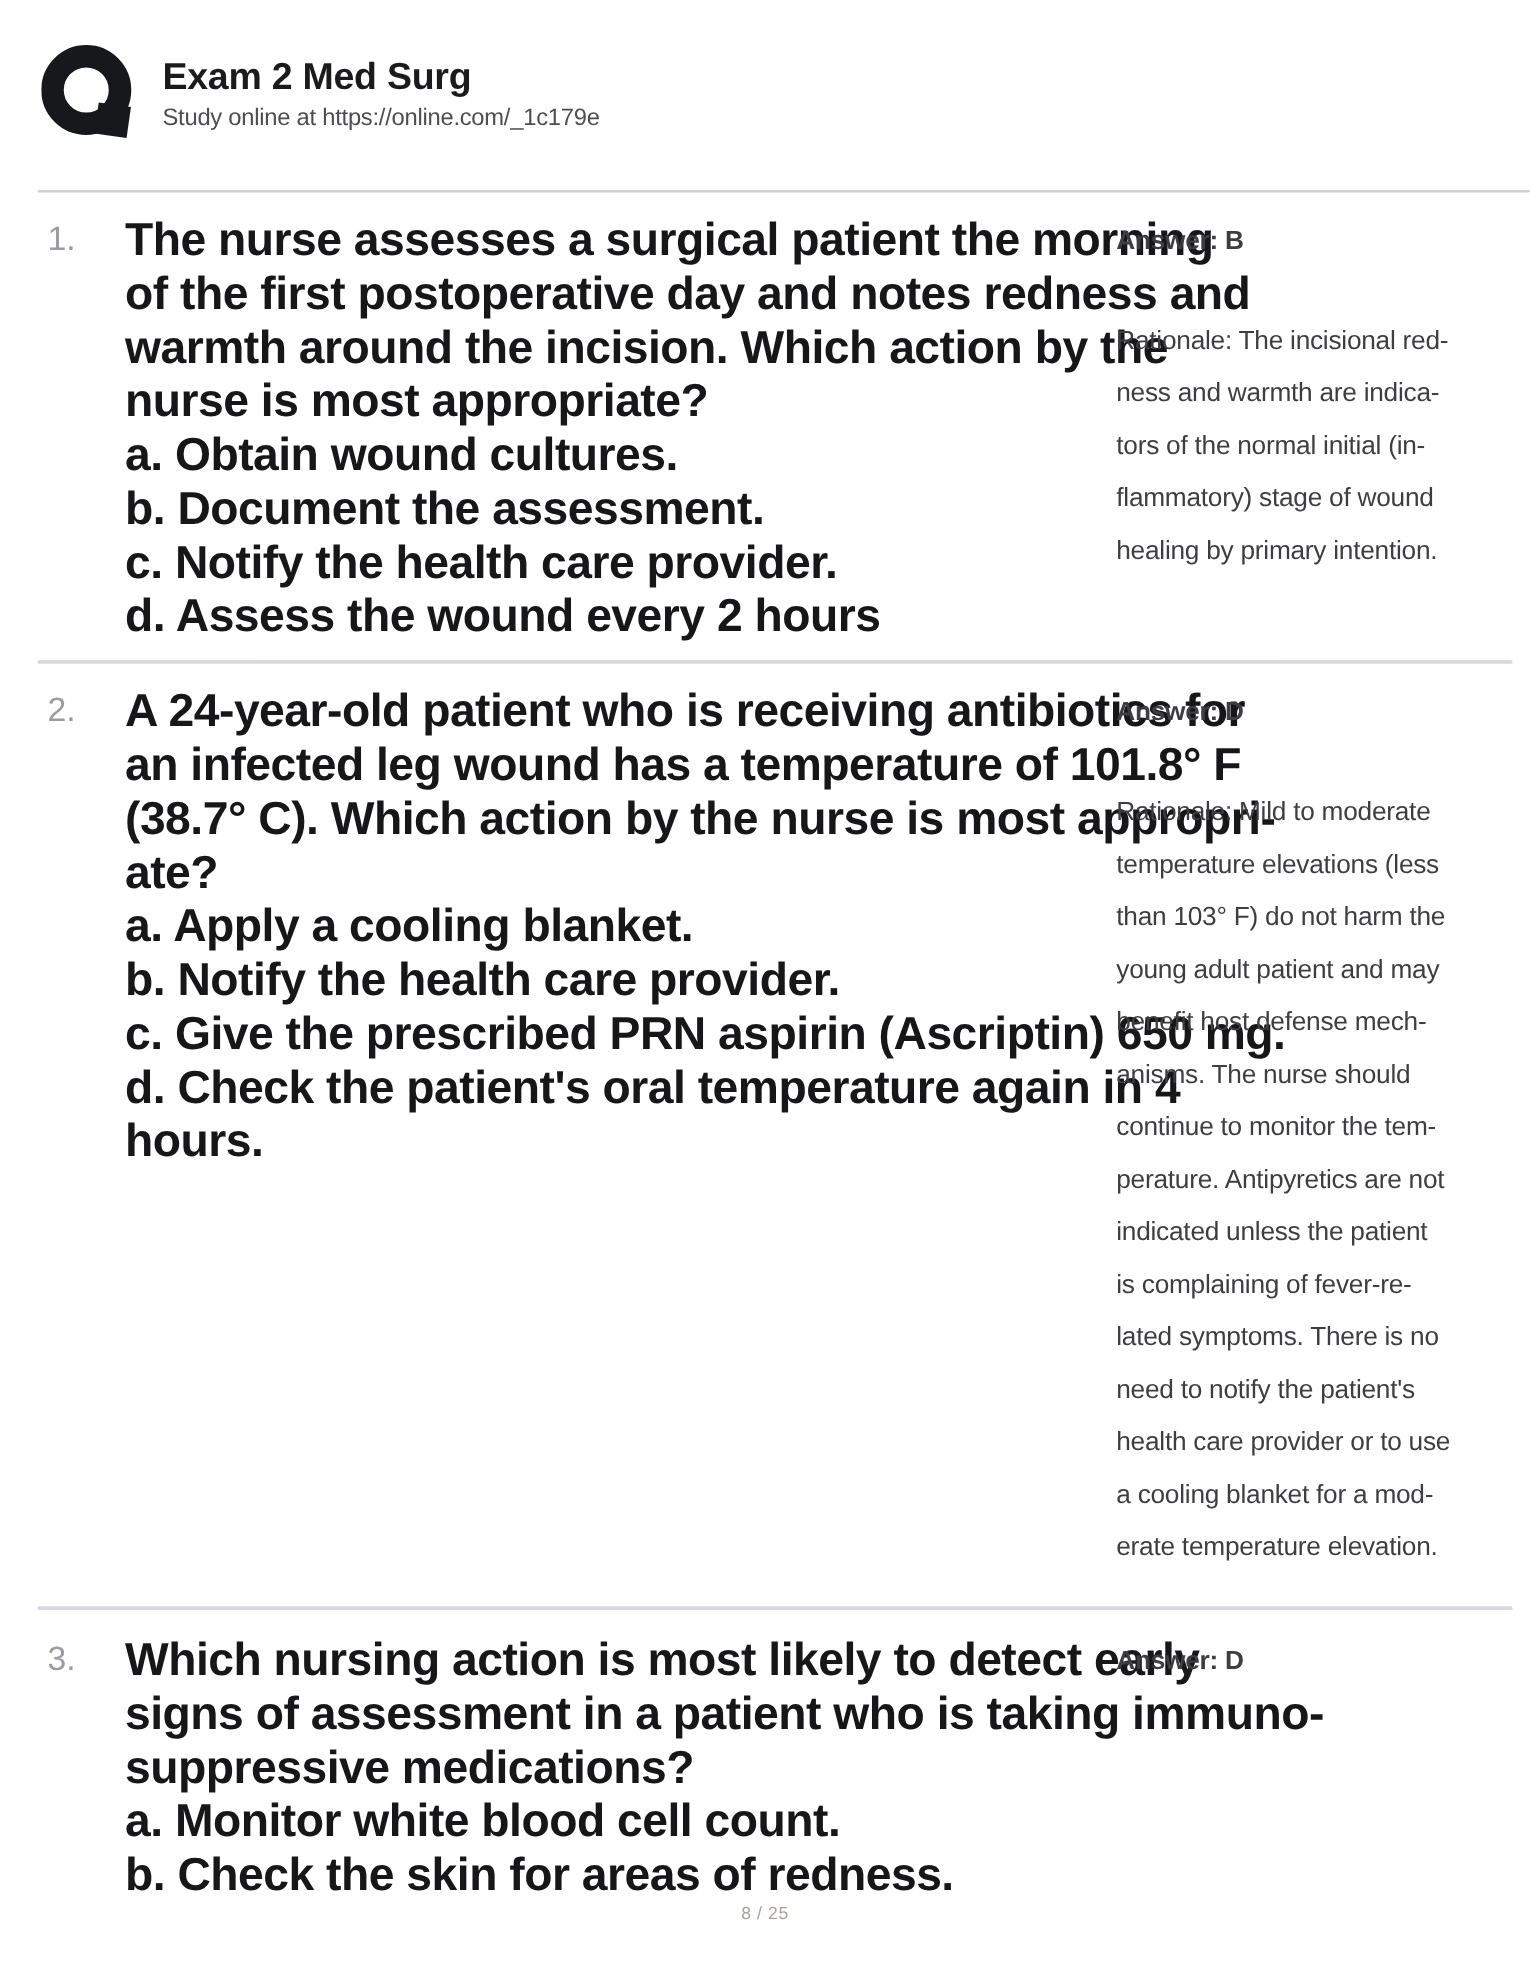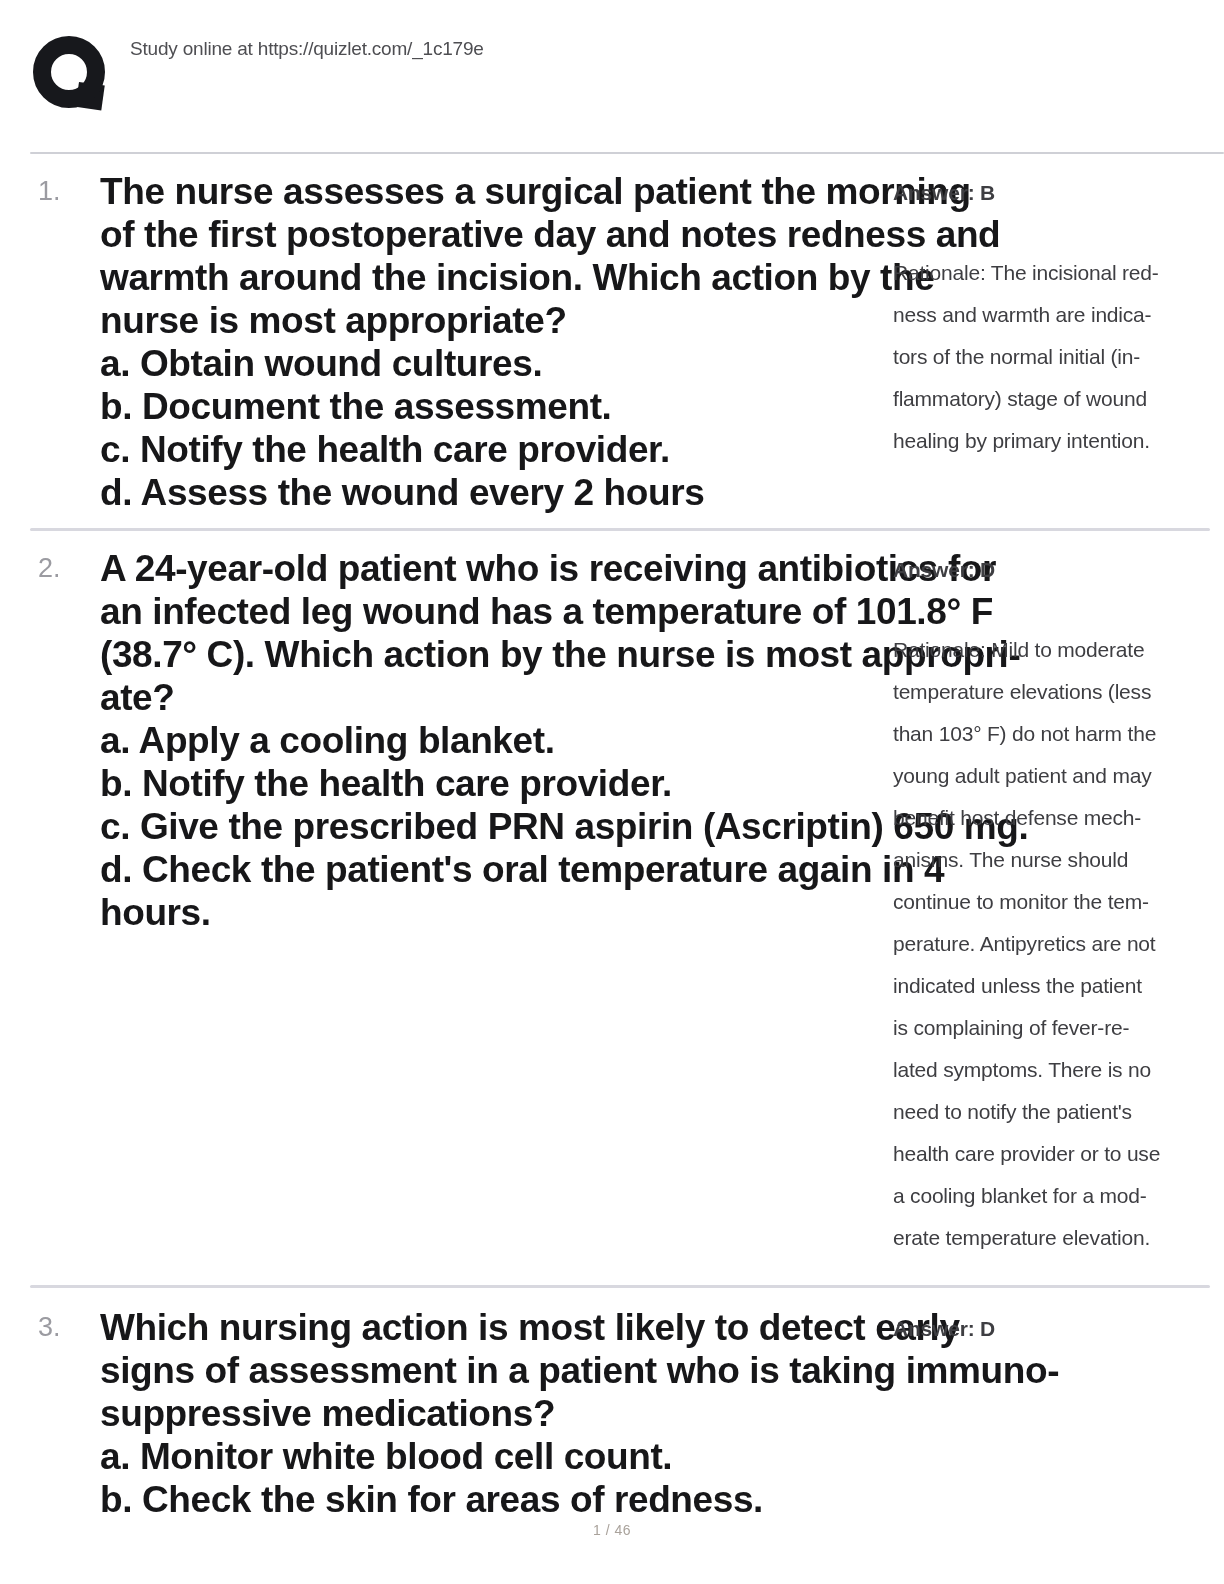--- a/index.html
+++ b/index.html
@@ -112,21 +112,22 @@
 <body>
 
 <div class="page">
 
   <div class="header">
     <svg class="logo" viewBox="0 0 76 76" aria-hidden="true">
       <rect x="46" y="46" width="26" height="25" fill="#17181c" transform="rotate(8 46 46)"></rect>
       <circle cx="36" cy="36" r="27" fill="none" stroke="#17181c" stroke-width="18"></circle>
     </svg>
     <div class="header-text">
-      <a class="subtitle" href="#">Study online at https://quizlet.com/_1c179e</a>
+      <div class="title">Exam 2 Med Surg</div>
+      <a class="subtitle" href="#">Study online at https://online.com/_1c179e</a>
     </div>
   </div>
 
   <div class="divider header-rule"></div>
 
   <div class="qrow row-1">
     <div class="qnum">1.</div>
     <div class="qtext">The nurse assesses a surgical patient the morning
 of the first postoperative day and notes redness and
 warmth around the incision. Which action by the
@@ -185,15 +186,15 @@
     <div class="qtext">Which nursing action is most likely to detect early
 signs of assessment in a patient who is taking immuno-
 suppressive medications?
 a. Monitor white blood cell count.
 b. Check the skin for areas of redness.</div>
     <div class="acol">
       <p class="answer">Answer: D</p>
     </div>
   </div>
 
-  <div class="footer">1 / 46</div>
+  <div class="footer">8 / 25</div>
 
 </div>
 
 </body></html>

